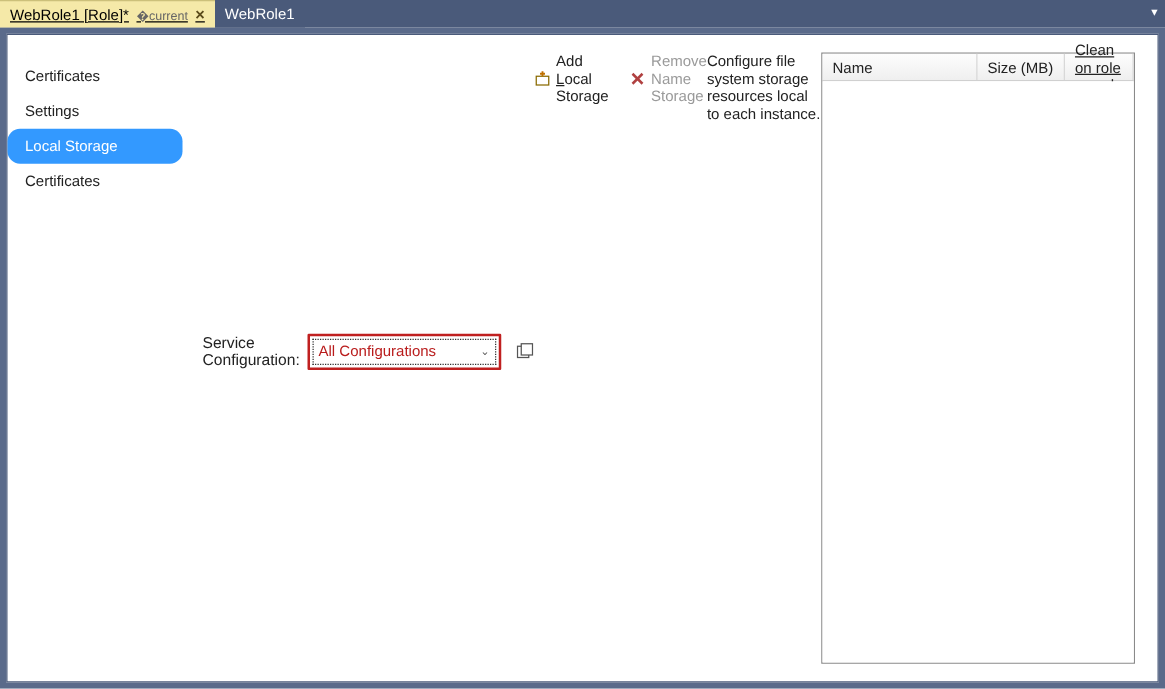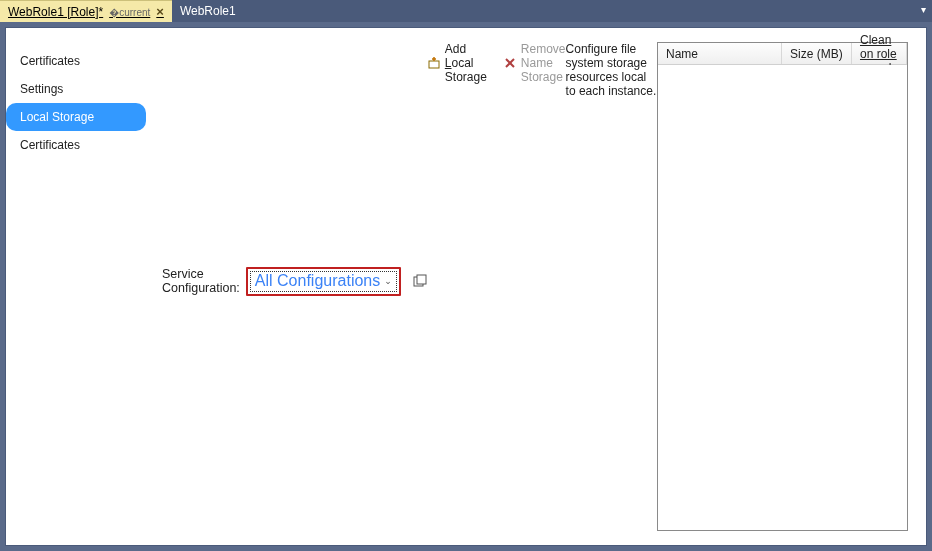--- a/index.html
+++ b/index.html
@@ -30,21 +30,21 @@
     
     .config-row { display: flex; align-items: center; gap: 6px; margin-bottom: 14px; margin-top: 3px; }
     .config-label { color: #222; font-size: 12.5px; }
     .dropdown-highlight {
       border: 2px solid #c02020; padding: 2px; border-radius: 1px;
     }
     .dropdown {
       width: 147px; height: 21px; background: #fff; border: 1px dotted #333;
       display: flex; align-items: center; padding: 0 4px; justify-content: space-between;
     }
-    .dropdown-text { color: #3b82f6; font-size: 16px; }
+    .dropdown-text { color: #b91c1c; font-size: 12px; }
     .chev { font-size: 9px; color: #555; }
     .manage-icon { width: 14px; height: 14px; margin-left: 6px; position: relative; }
     .manage-icon svg { display: block; }
     
     .divider { border: none; border-top: 1px solid #dcdcdc; margin-bottom: 12px; }
     
     .toolbar { display: flex; align-items: flex-start; gap: 16px; margin-bottom: 16px; }
     .toolbar-btn { display: flex; align-items: center; gap: 4px; cursor: pointer; color: #222; }
     .toolbar-btn.disabled { color: #9a9a9a; cursor: default; }
     .toolbar-btn .underline { text-decoration: underline; }

